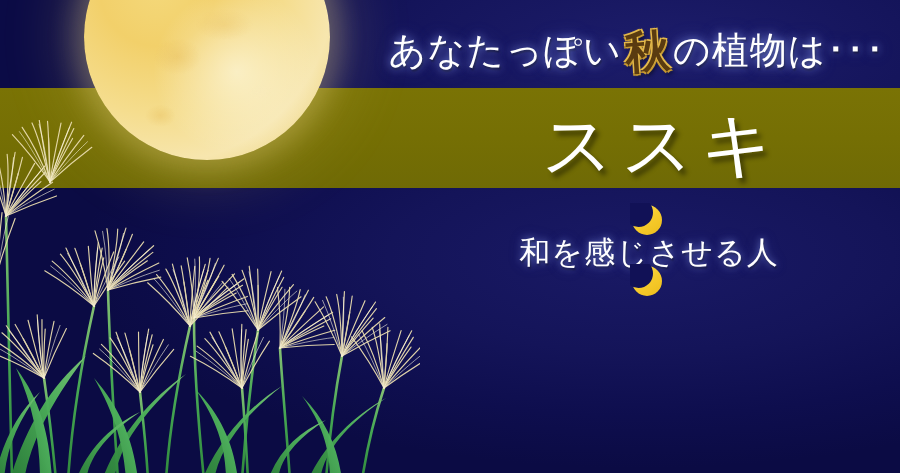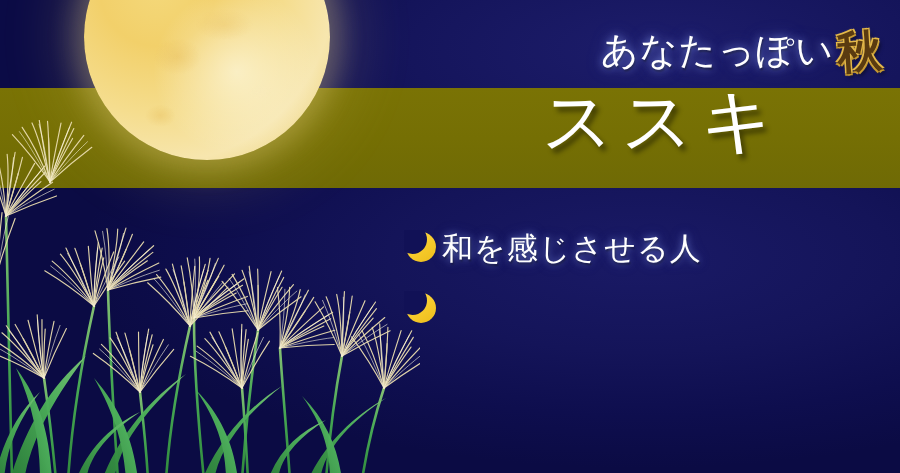--- a/index.html
+++ b/index.html
@@ -125,21 +125,21 @@
       -1.4px  1.4px 0 #c79a31,
        1.4px  1.4px 0 #c79a31,
        0 0 3px #f0cf72,
        2px 3px 4px rgba(0,0,0,.6);
   }
 
   
   .title {
     position: absolute;
     left: 430px;
-    top: 76px;
+    top: 100px;
     width: 455px;
     height: 92px;
     display: flex;
     align-items: center;
     justify-content: center;
   }
   .title-text {
     font-size: 70px;
     line-height: 1;
     color: #ffffff;
@@ -150,22 +150,23 @@
 
   
   .bullets {
     position: absolute;
     left: 404px;
     top: 203px;
     width: 490px;
   }
   .bullet-row {
     display: flex;
-    align-items: flex-end;
+    align-items: center;
     height: 61px;
+    flex-direction: column;
   }
   .moon-bullet {
     position: relative;
     width: 34px;
     height: 34px;
     flex: 0 0 34px;
     margin-right: 4px;
     overflow: hidden;
   }
   .moon-bullet::before {
@@ -295,20 +296,21 @@
       <use href="#plume" x="54" y="258" transform="rotate(-72 54 258)"></use>
       <use href="#plume" x="150" y="272" transform="rotate(-58 150 272)"></use>
       <use href="#plume" x="8" y="150" transform="rotate(-78 8 150)"></use>
       <use href="#plume" x="60" y="62" transform="rotate(-46 60 62)"></use>
     </g>
   </svg>
 
   <div class="header-line">
     <span class="header-text">あなたっぽい</span>
     <span class="kanji-aki">秋</span>
+    <span class="header-text">の植物は･･･</span>
   </div>
 
   <div class="title">
     <span class="title-text">ススキ</span>
   </div>
 
   <div class="bullets">
     <div class="bullet-row">
       <span class="moon-bullet"></span>
       <span class="bullet-text">和を感じさせる人</span>

